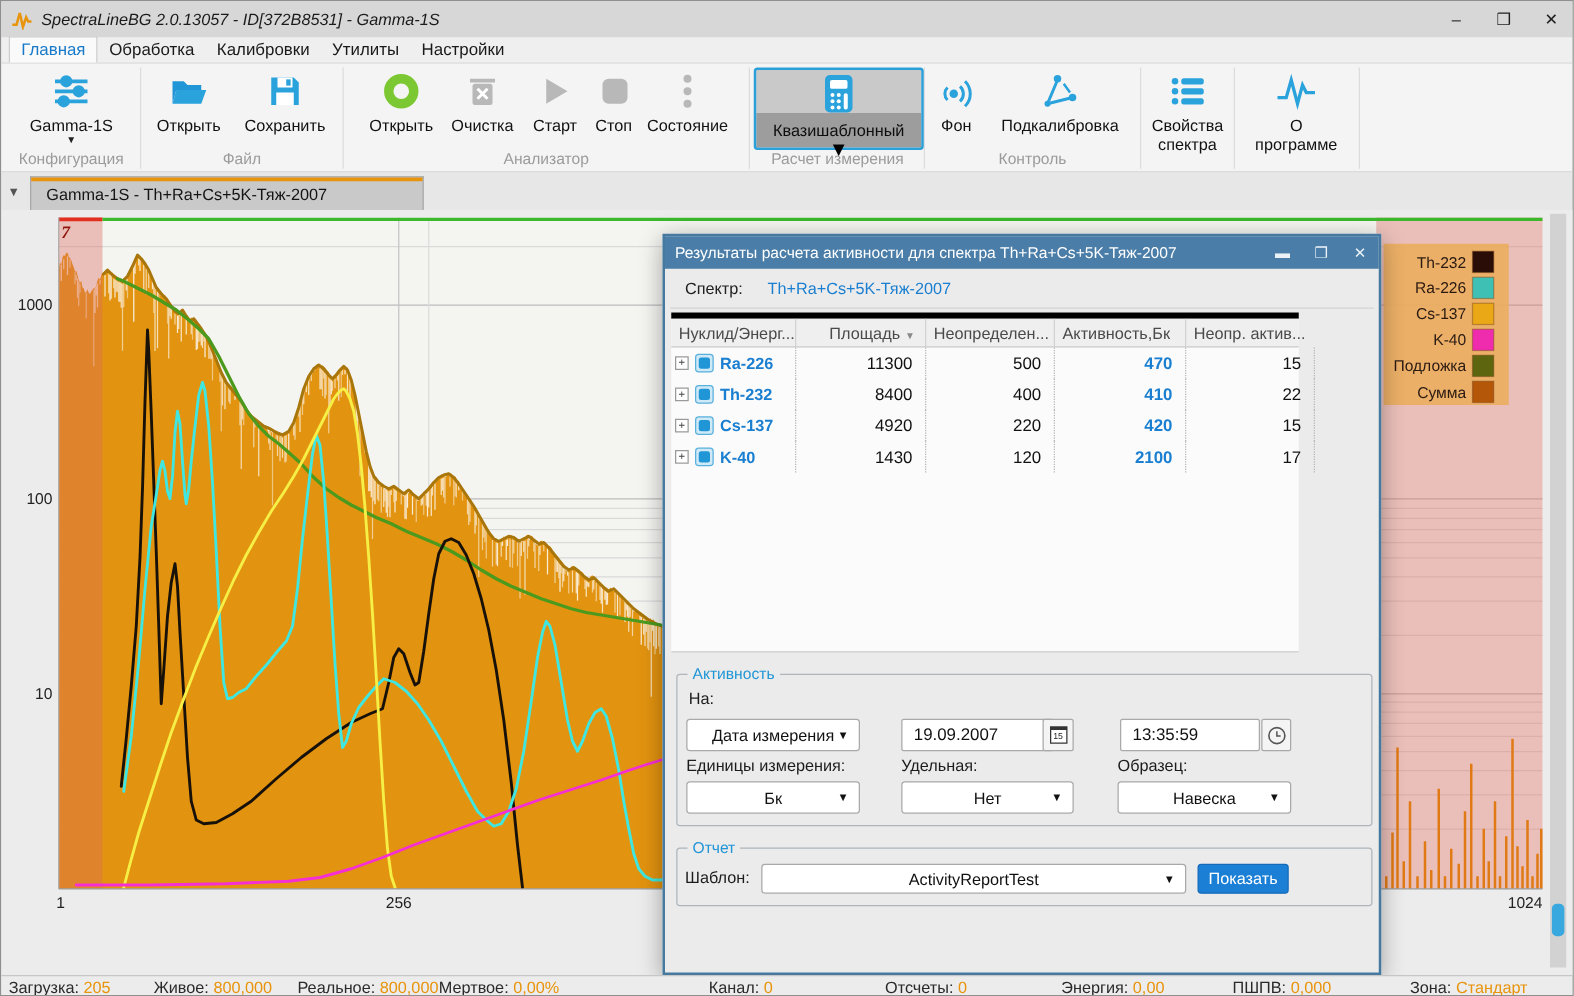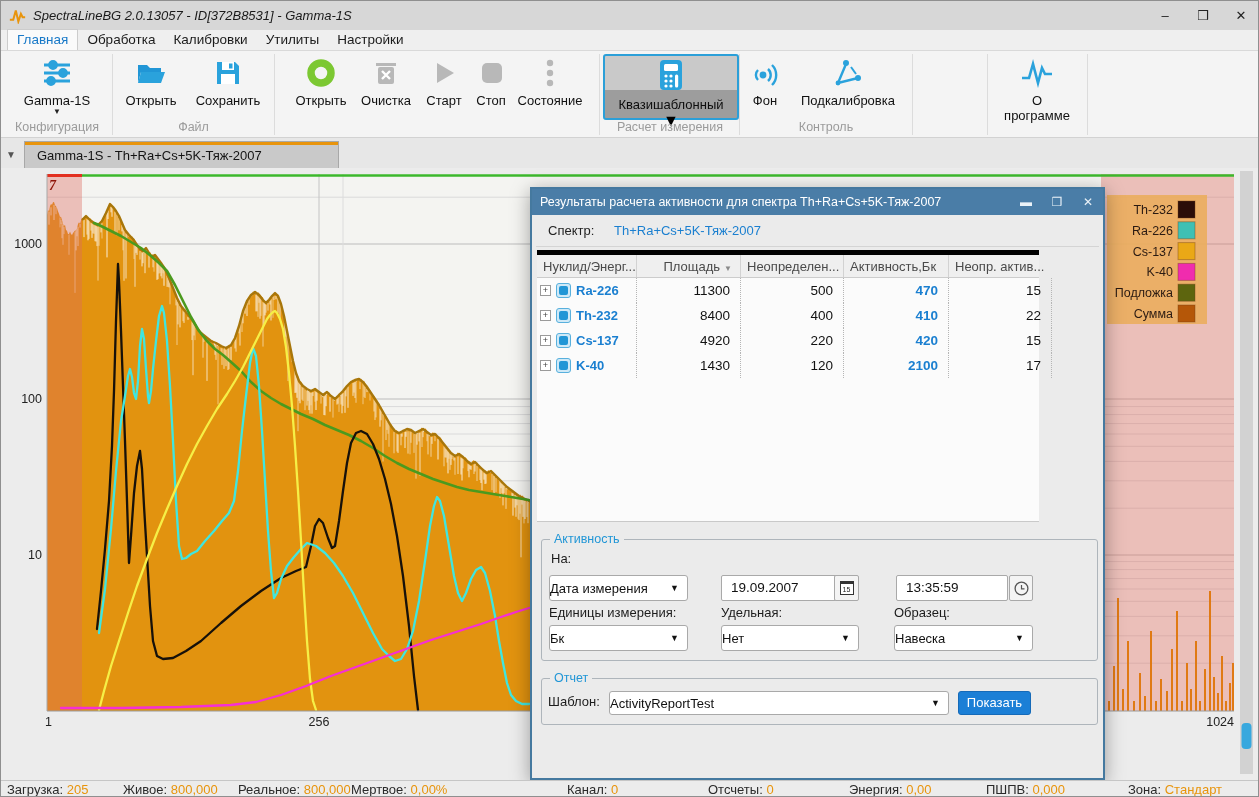--- a/index.html
+++ b/index.html
@@ -60,21 +60,21 @@
   .cbx { width:15px; height:15px; border:1px solid #58b0dd; border-radius:3px; background:#cfe9f7; position:relative; flex:none; }
   .cbx::after { content:""; position:absolute; left:2px; top:2px; width:9px; height:9px; border-radius:2px; background:#2196d6; }
   .nname { color:#1a7fd0; font-weight:bold; font-size:13px; }
   .tnum { text-align:right; padding-right:10px; border-right:1px dotted #b5b5b5; align-self:stretch; display:flex; align-items:center; justify-content:flex-end; color:#111; font-size:13.5px; }
   .tnum.blue { color:#1a7fd0; font-weight:bold; }
   .tnum.last { border-right:none; }
 
   .groupbox { position:absolute; border:1px solid #aeb5bb; border-radius:3px; }
   .groupbox .legend { position:absolute; top:-8px; left:8px; background:#ebebeb; color:#2196d6; font-size:12.5px; padding:0 4px; line-height:14px; }
   .flabel { position:absolute; font-size:13px; color:#1c1c1c; white-space:nowrap; }
-  .combo { position:absolute; height:26px; background:#fff; border:1px solid #a9a9a9; border-radius:3px; display:flex; align-items:center; font-size:13px; color:#111; }
+  .combo { position:absolute; height:26px; background:#fff; border:1px solid #a9a9a9; border-radius:3px; display:flex; align-items:center; justify-content:center; font-size:13px; color:#111; }
   .combo .arr { position:absolute; right:8px; font-size:9px; color:#111; }
   .tinput { position:absolute; height:26px; background:#fff; border:1px solid #a9a9a9; border-radius:2px; font-size:13.5px; color:#111; padding:4px 0 0 9px; }
   .sq-btn { position:absolute; height:26px; width:25px; background:#f4f4f4; border:1px solid #a9a9a9; border-radius:2px; display:flex; align-items:center; justify-content:center; }
   .cal-ic { width:14px; height:14px; border:1px solid #333; background:#fff; font-size:7px; text-align:center; line-height:12px; color:#222; border-top:3px solid #333; }
   .show-btn { position:absolute; left:426px; top:502px; width:73px; height:24px; background:#1b7fd6; border:1px solid #156ab8; border-radius:3px; color:#fff; font-size:13px; text-align:center; line-height:22px; }
 
   
   .statusbar { position:absolute; left:0; top:779px; width:100%; height:18px; background:#ececec; border-top:1px solid #c6c6c6; font-size:13px; }
   .sb-item { position:absolute; top:1px; white-space:nowrap; }
   .sb-l { color:#2a2a2a; }
@@ -191,20 +191,21 @@
     <div class="rb-item" style="left:511px;width:76px">
       <div class="ic">
         <svg width="12" height="30" viewBox="0 0 12 30">
             <circle cx="6" cy="5" r="3.2" fill="#b8b8b8"></circle>
             <circle cx="6" cy="15" r="3.2" fill="#b8b8b8"></circle>
             <circle cx="6" cy="25" r="3.2" fill="#b8b8b8"></circle>
           </svg>
       </div>
       <div class="lbl">Состояние</div>
     </div>
+    <div class="rb-glabel" style="left:274px;width:324px">Анализатор</div>
 
     <div class="rb-btn-sel">
       <div class="ic" style="height:38px;display:flex;align-items:center;justify-content:center">
         <svg width="26" height="32" viewBox="0 0 26 32">
             <rect x="2" y="1" width="22" height="30" rx="4" fill="#2aa2dc"></rect>
             <rect x="6" y="5" width="14" height="7" rx="1.5" fill="#fff"></rect>
             <g fill="#fff">
               <circle cx="8" cy="17" r="1.6"></circle>
               <circle cx="13" cy="17" r="1.6"></circle>
               <circle cx="8" cy="22" r="1.6"></circle>
@@ -240,20 +241,35 @@
             <circle cx="14" cy="5" r="3" fill="#2aa2dc"></circle>
             <circle cx="6" cy="25" r="2.4" fill="#2aa2dc"></circle>
             <circle cx="26" cy="20" r="3" fill="#2aa2dc"></circle>
             <path d="M19 9 l5 7" stroke="#2aa2dc" stroke-width="2"></path>
           </svg>
       </div>
       <div class="lbl">Подкалибровка</div>
     </div>
     <div class="rb-glabel" style="left:739px;width:172px">Контроль</div>
 
+    <div class="rb-item" style="left:913px;width:72px">
+      <div class="ic">
+        <svg width="30" height="28" viewBox="0 0 30 28">
+            <g fill="#2aa2dc">
+              <circle cx="5" cy="6" r="2.6"></circle>
+              <rect x="10" y="3.5" width="18" height="5" rx="2"></rect>
+              <circle cx="5" cy="14" r="2.6"></circle>
+              <rect x="10" y="11.5" width="18" height="5" rx="2"></rect>
+              <circle cx="5" cy="22" r="2.6"></circle>
+              <rect x="10" y="19.5" width="18" height="5" rx="2"></rect>
+            </g>
+          </svg>
+      </div>
+      <div class="lbl2"><span>Свойства</span><br><span>спектра</span></div>
+    </div>
 
     <div class="rb-item" style="left:990px;width:92px">
       <div class="ic">
         <svg width="34" height="30" viewBox="0 0 34 30">
             <polyline points="2,20 9,20 13,6 18,25 22,10 25,16 32,16" fill="none" stroke="#2aa2dc" stroke-width="2.6"></polyline>
           </svg>
       </div>
       <div class="lbl2"><span>О</span><br><span>программе</span></div>
     </div>
   </div>

